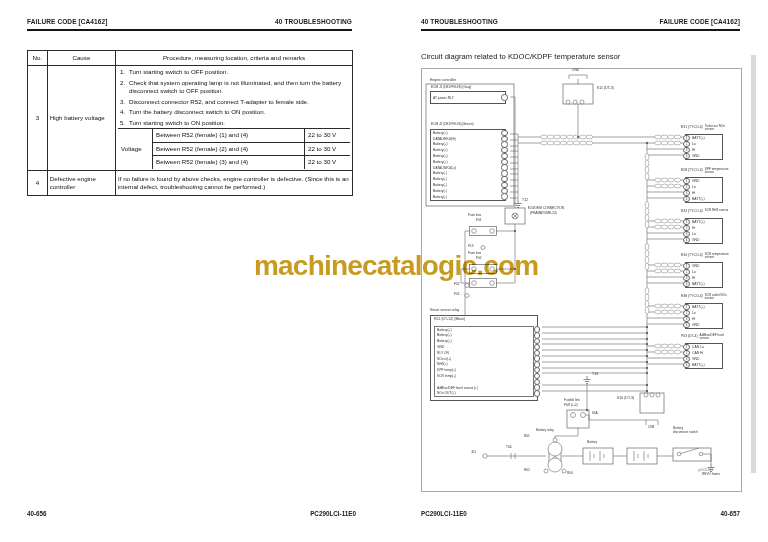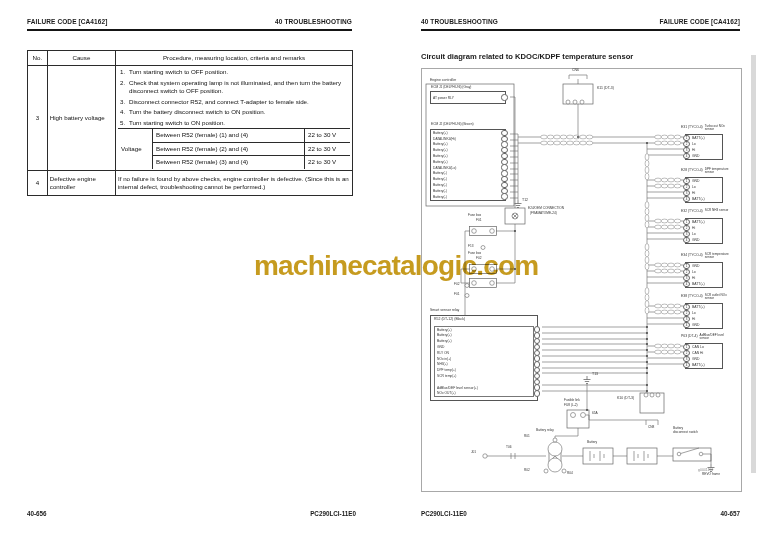--- a/index.html
+++ b/index.html
@@ -22,21 +22,21 @@
   .step .sn{width:9px;flex:none;}
   .step .st{flex:1;}
   .vt{display:grid;grid-template-columns:34px 152px 46px;border-top:0 solid transparent;}
   .vt>.vl{grid-row:1/4;grid-column:1;display:flex;align-items:center;padding-left:3px;border-top:1px solid #2b2b2b;}
   .vrow{display:contents;}
   .vrow .vc{grid-column:2;border-left:1px solid #2b2b2b;border-top:1px solid #2b2b2b;
             display:flex;align-items:center;padding-left:3px;min-height:12.5px;}
   .vrow .vv{grid-column:3;border-left:1px solid #2b2b2b;border-top:1px solid #2b2b2b;
             display:flex;align-items:center;padding-left:3px;}
   
-  .sect-title{font-size:7.6px;font-weight:bold;white-space:nowrap;}
+  .sect-title{font-size:7.6px;font-weight:normal;white-space:nowrap;}
   #frame{position:absolute;left:421px;top:68px;width:321px;height:424px;
          border:1px solid #a8a8a8;box-sizing:border-box;}
   #diag{position:absolute;left:421px;top:68px;width:321px;height:424px;color:#333;}
   #diag svg{position:absolute;left:0;top:0;}
   .dl{position:absolute;font-size:3.5px;line-height:1.15;white-space:nowrap;color:#333;}
   .dl.w{white-space:normal;}
   .tiny{font-size:3.2px;}
   .gray{color:#8a8a8a;}
   
   .conn{position:absolute;border:.6px solid #555;background:#fff;box-sizing:border-box;}

